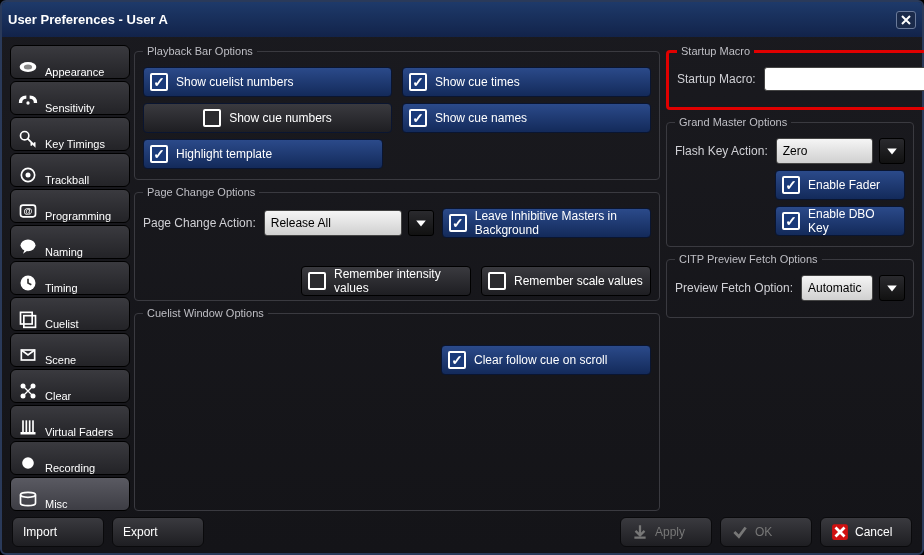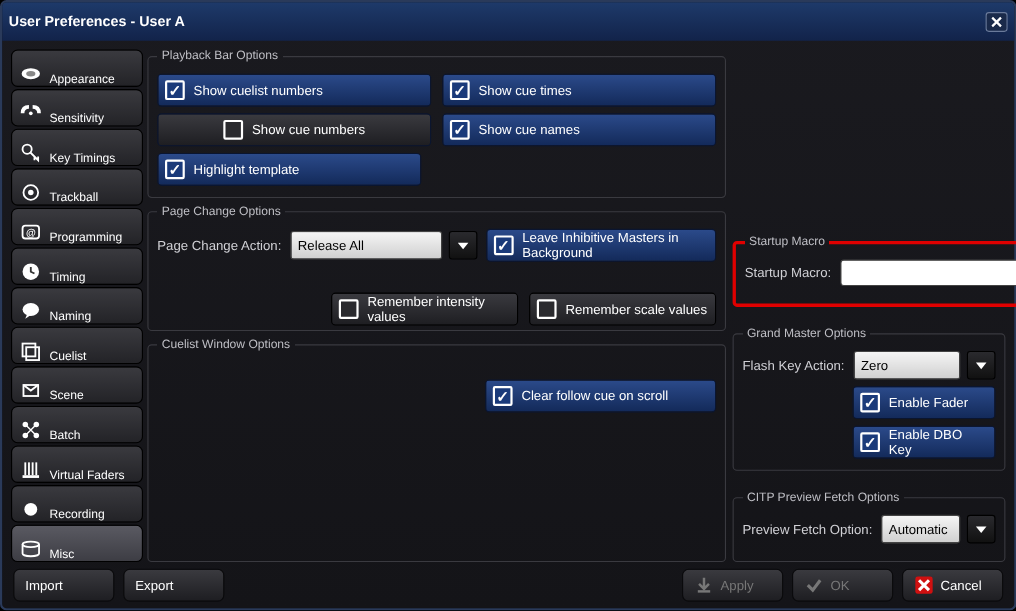--- a/index.html
+++ b/index.html
@@ -30,21 +30,21 @@
     height: 34px; background: linear-gradient(#3a3a3f,#232327);
     border-radius: 6px; display: flex; align-items: flex-end; gap: 6px;
     padding: 0 6px; color: #fff; font-size: 11px; cursor: pointer;
     border: 1px solid #000;
   }
   .side-item.selected { background: linear-gradient(#5a5a62,#3d3d44); }
   .side-icon { width: 22px; height: 22px; display:flex;align-items:center;justify-content:center;flex-shrink:0;}
   .side-icon svg { width:20px; height:20px; }
   .main { flex: 1; display: flex; gap: 6px; }
   .col-left { flex: 1; display: flex; flex-direction: column; gap: 6px; }
-  .col-right { width: 248px; display: flex; flex-direction: column; gap: 18px; justify-content: flex-end; }
+  .col-right { width: 248px; display: flex; flex-direction: column; gap: 6px; }
   fieldset {
     border: 1px solid #3a3a40; border-radius: 4px;
     padding: 10px 8px 4px 8px; color: #bfbfc5; font-size: 11px;
   }
   fieldset.highlight { border: 3px solid #e00000; }
   legend { padding: 0 4px; color: #bfbfc5; font-size: 11px; }
   .chk-row { display: flex; gap: 10px; margin-bottom: 6px; flex-wrap: wrap; }
   .chk-btn {
     flex: 1; min-width: 200px; height: 30px;
     background: linear-gradient(#2b4a8a,#132a5a);
@@ -168,34 +168,34 @@
             <svg viewBox="0 0 24 24">
               <rect x="3" y="5" width="18" height="14" rx="3" fill="none" stroke="#fff" stroke-width="2"></rect>
               <text x="12" y="16" text-anchor="middle" fill="#fff" font-size="11" font-weight="bold">@</text>
             </svg>
           </span>
         <span>Programming</span>
       </div>
       <div class="side-item">
         <span class="side-icon">
             <svg viewBox="0 0 24 24">
+              <ellipse cx="12" cy="10" rx="9" ry="7" fill="#fff"></ellipse>
+              <path d="M8 15 L6 20 L12 16" fill="#fff"></path>
+            </svg>
+          </span>
+        <span>Naming</span>
+      </div>
+      <div class="side-item">
+        <span class="side-icon">
+            <svg viewBox="0 0 24 24">
               <circle cx="12" cy="12" r="9" fill="#fff"></circle>
               <path d="M12 7 L12 12 L16 14" stroke="#333" stroke-width="2" fill="none"></path>
             </svg>
           </span>
         <span>Timing</span>
-      </div>
-      <div class="side-item">
-        <span class="side-icon">
-            <svg viewBox="0 0 24 24">
-              <ellipse cx="12" cy="10" rx="9" ry="7" fill="#fff"></ellipse>
-              <path d="M8 15 L6 20 L12 16" fill="#fff"></path>
-            </svg>
-          </span>
-        <span>Naming</span>
       </div>
       <div class="side-item">
         <span class="side-icon">
             <svg viewBox="0 0 24 24">
               <rect x="3" y="4" width="14" height="14" fill="none" stroke="#fff" stroke-width="2"></rect>
               <rect x="7" y="8" width="14" height="14" fill="none" stroke="#fff" stroke-width="2"></rect>
             </svg>
           </span>
         <span>Cuelist</span>
       </div>
@@ -211,21 +211,21 @@
       <div class="side-item">
         <span class="side-icon">
             <svg viewBox="0 0 24 24">
               <circle cx="6" cy="6" r="3" fill="#fff"></circle>
               <circle cx="18" cy="6" r="3" fill="#fff"></circle>
               <circle cx="6" cy="18" r="3" fill="#fff"></circle>
               <circle cx="18" cy="18" r="3" fill="#fff"></circle>
               <path d="M6 6 L18 18 M18 6 L6 18" stroke="#fff" stroke-width="1.5"></path>
             </svg>
           </span>
-        <span>Batch</span>
+        <span>Clear</span>
       </div>
       <div class="side-item">
         <span class="side-icon">
             <svg viewBox="0 0 24 24">
               <rect x="3" y="18" width="18" height="3" fill="#fff"></rect>
               <rect x="5" y="4" width="2" height="14" fill="#fff"></rect>
               <rect x="9" y="4" width="2" height="14" fill="#fff"></rect>
               <rect x="13" y="4" width="2" height="14" fill="#fff"></rect>
               <rect x="17" y="4" width="2" height="14" fill="#fff"></rect>
             </svg>

